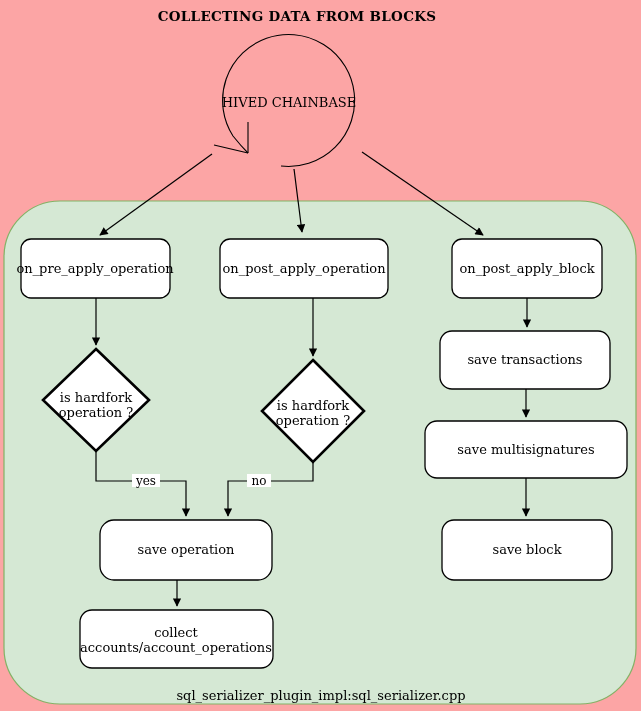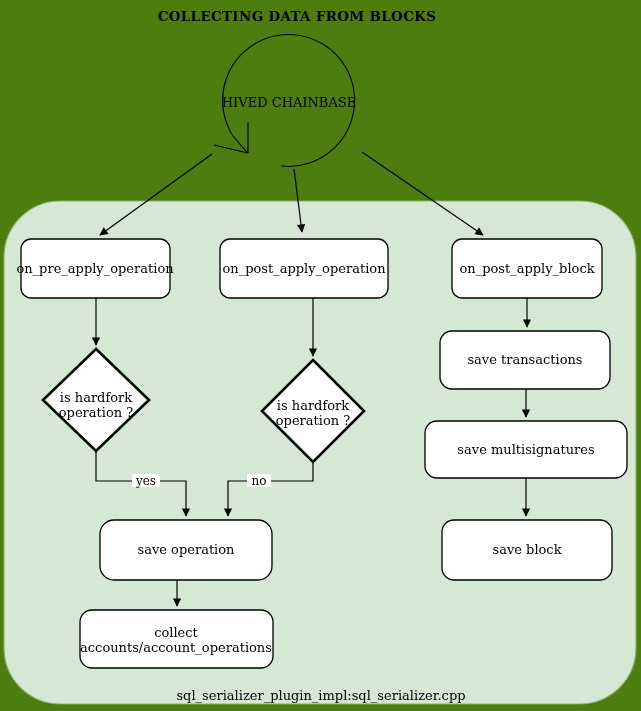--- a/index.html
+++ b/index.html
@@ -1,20 +1,20 @@
 <!DOCTYPE html>
 <html><head>
 <meta charset="utf-8">
 <style>
   html, body { margin: 0; padding: 0; background: #ffffff; }
   .canvas {
     position: relative;
     width: 641px;
     height: 711px;
-    background: #4d7c0f;
+    background: #fca5a5;
     font-family: "DejaVu Serif", serif;
   }
   svg text {
     font-family: "DejaVu Serif", serif;
     fill: #000000;
   }
   .title-text { font-size: 13.5px; font-weight: bold; letter-spacing: 0.3px; }
   .node-text  { font-size: 13px; }
   .small-text { font-size: 12px; }
   .caption-text { font-size: 13px; }

